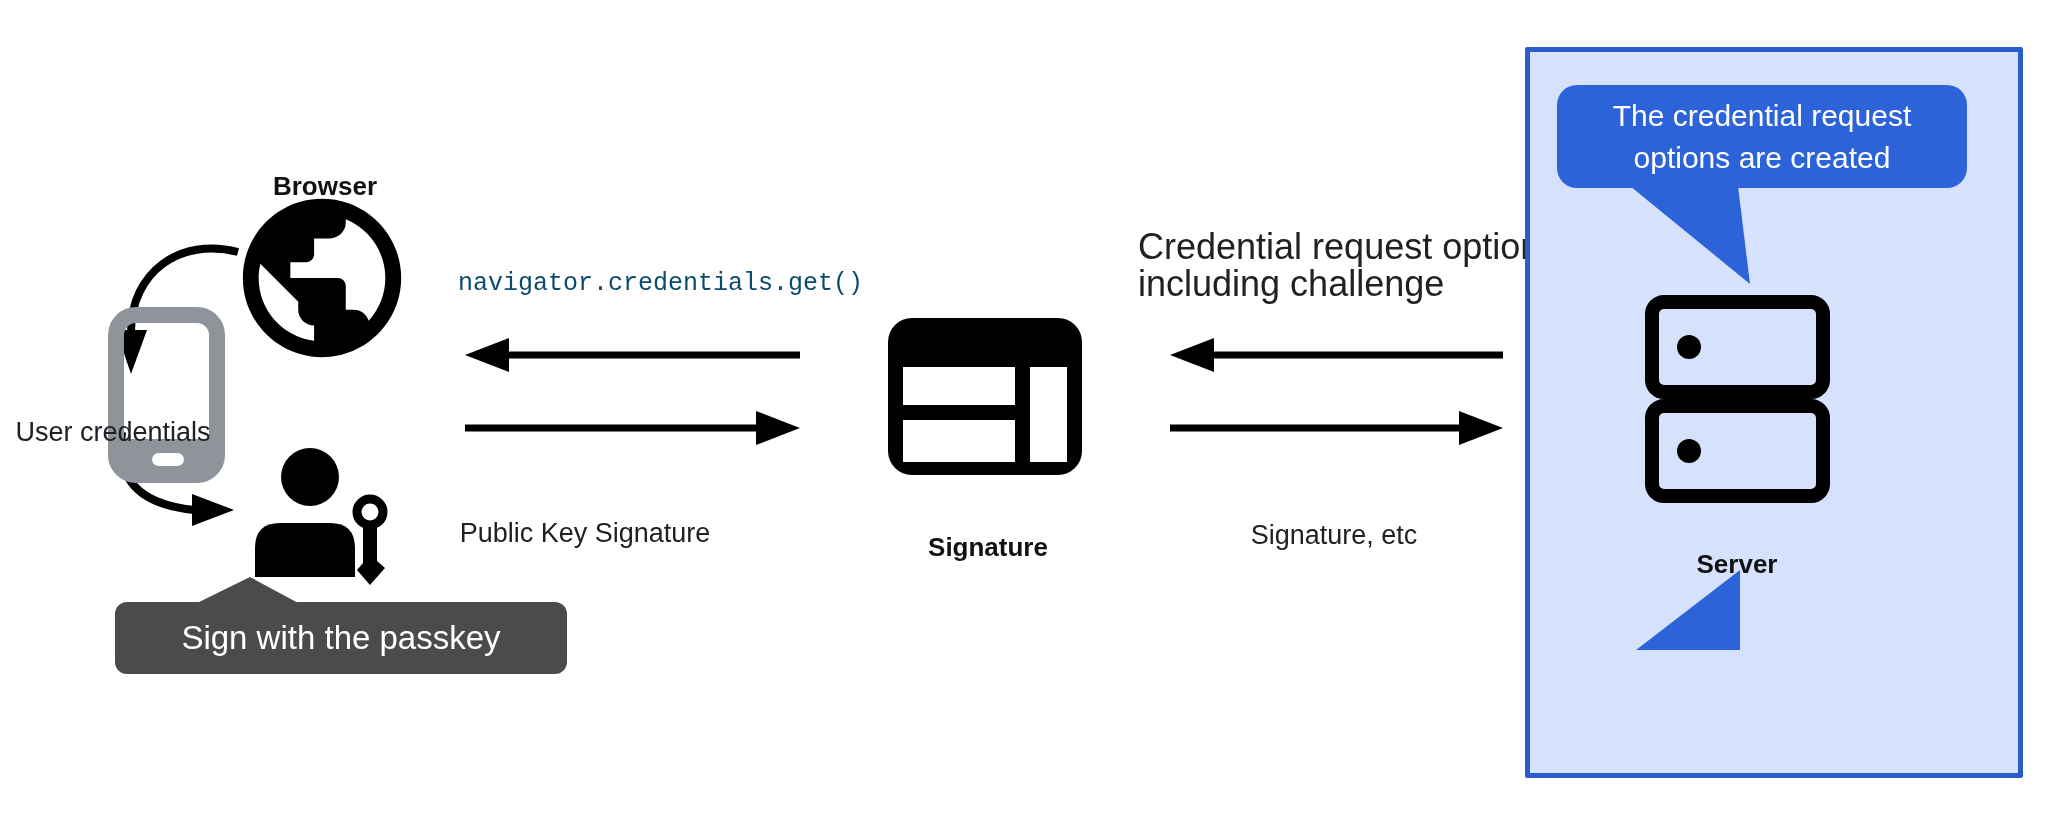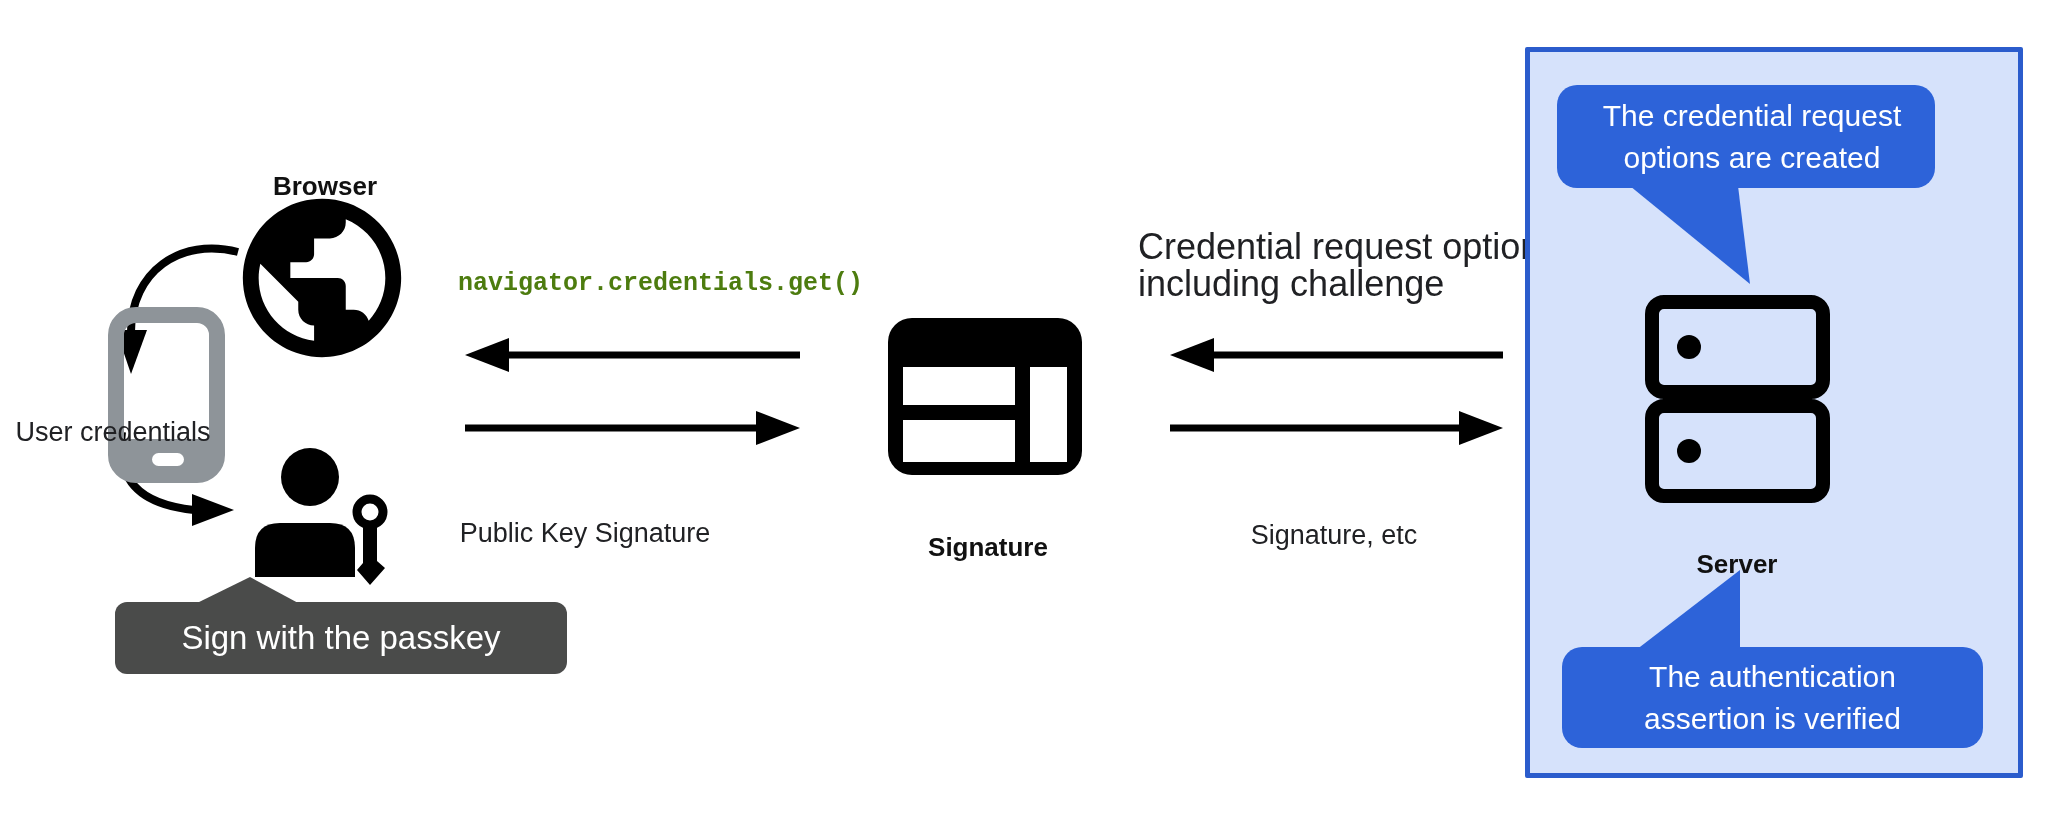--- a/index.html
+++ b/index.html
@@ -21,23 +21,22 @@
     white-space: nowrap;
   }
   .label.center { transform: translateX(-50%); text-align: center; margin-top: 28px; }
   .label.bold { font-weight: bold; font-size: 26px; color: #111; }
   .label.multiline { white-space: pre-line; font-size: 36px; line-height: 37px; }
   .mono {
     position: absolute;
     font-family: "Liberation Mono", "DejaVu Sans Mono", monospace;
     font-size: 25px;
     line-height: 32px;
-    color: #4d7c0f;
+    color: #0c4a6e;
     white-space: nowrap;
-    font-weight: bold;
   }
   
   .tooltip-box {
     position: absolute;
     left: 115px; top: 602px;
     width: 452px; height: 72px;
     background: #4a4b4a;
     border-radius: 12px;
     display: flex; align-items: center; justify-content: center;
     color: #ffffff;
@@ -67,21 +66,21 @@
     position: absolute;
     background: #2d63d9;
     border-radius: 20px;
     display: flex; align-items: center; justify-content: center;
     color: #ffffff;
     font-size: 30px;
     line-height: 42px;
     text-align: center;
     white-space: pre-line;
   }
-  .bubble.top { left: 27px; top: 33px; width: 366px; height: 103px; padding-left: 12px; }
+  .bubble.top { left: 27px; top: 33px; width: 410px; height: 103px; }
   .bubble.bottom { left: 32px; top: 595px; width: 421px; height: 101px; }
   .bubble-tail { position: absolute; background: #2d63d9; }
   .bubble-tail.top {
     left: 100px; top: 134px; width: 120px; height: 98px;
     clip-path: polygon(0 0, 90% 0, 100% 100%);
   }
   .bubble-tail.bottom {
     left: 106px; top: 518px; width: 104px; height: 80px;
     clip-path: polygon(100% 0, 0 100%, 100% 100%);
   }
@@ -170,17 +169,15 @@
 
     <svg class="abs" style="left:115px; top:243px" width="185" height="210" viewBox="0 0 185 210">
       <rect x="7" y="7" width="171" height="90" rx="12" fill="none" stroke="#000" stroke-width="14"></rect>
       <circle cx="44" cy="52" r="12" fill="#000"></circle>
       <rect x="7" y="111" width="171" height="90" rx="12" fill="none" stroke="#000" stroke-width="14"></rect>
       <circle cx="44" cy="156" r="12" fill="#000"></circle>
     </svg>
     <div class="server-label">Server</div>
 
     <div class="bubble-tail bottom"></div>
-    <div class="bubble bottom">The authentication
-assertion is verified</div>
   </div>
 
 </div>
 
 </body></html>

